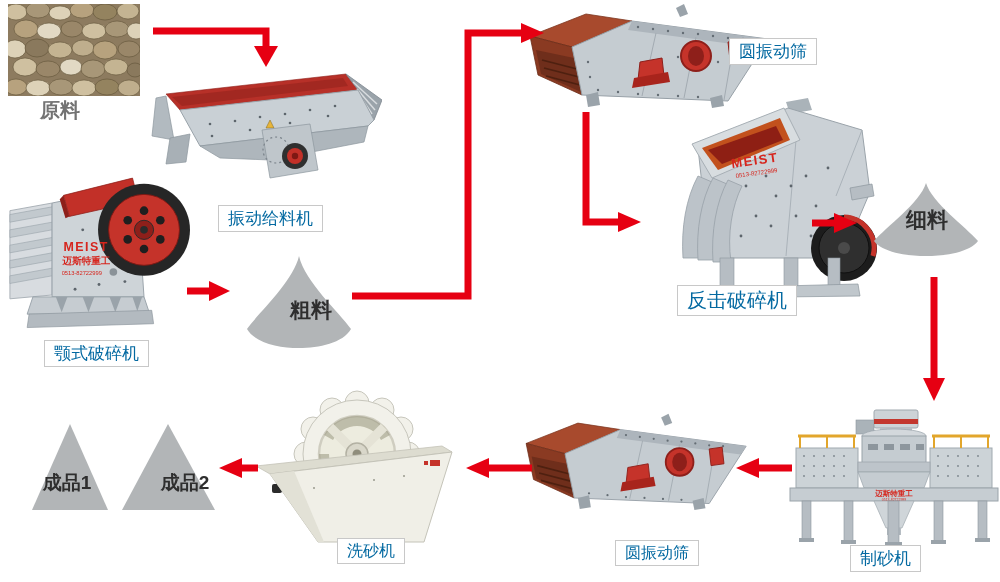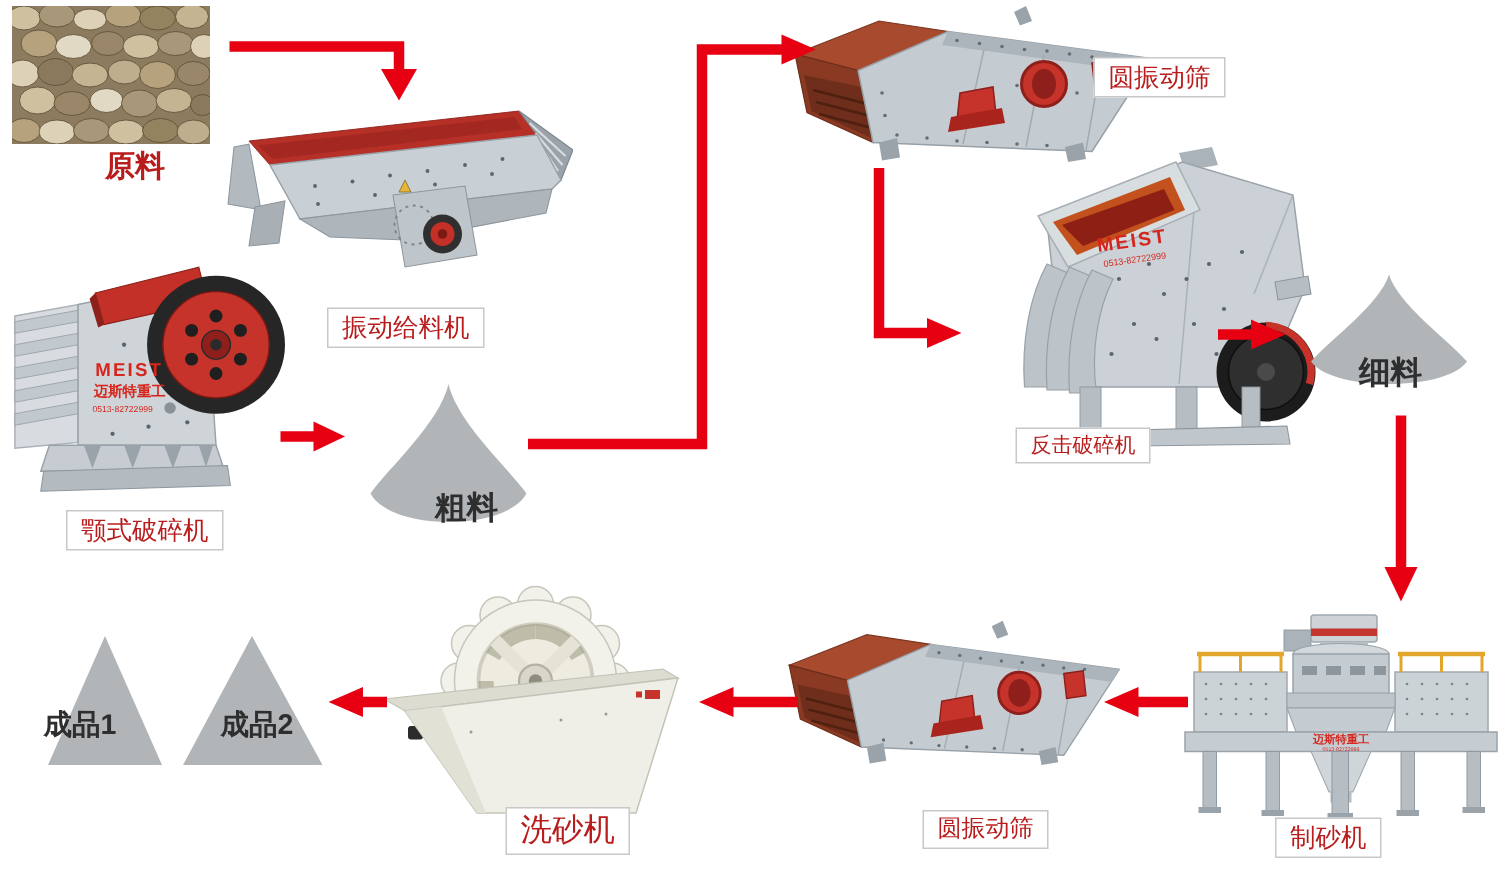--- a/index.html
+++ b/index.html
@@ -5,33 +5,33 @@
   html,body{margin:0;padding:0;background:#fff;}
   .canvas{
     position:relative;width:1000px;height:582px;background:#ffffff;overflow:hidden;
     font-family:"Liberation Sans","DejaVu Sans",sans-serif;
   }
   .machine{position:absolute;z-index:2;}
   .pile{position:absolute;z-index:3;}
   .arrows{position:absolute;left:0;top:0;z-index:4;pointer-events:none;}
   .label-box{
     position:absolute;z-index:6;border:1px solid #c8c8c8;background:#ffffff;
-    color:#b91c1c;font-size:17px;line-height:1.25;padding:2px 9px;white-space:nowrap;
+    color:#0369a1;font-size:17px;line-height:1.25;padding:2px 9px;white-space:nowrap;
   }
   .plain-label{
-    position:absolute;z-index:6;color:#b91c1c;font-weight:bold;font-size:20px;
-    text-align:right;white-space:nowrap;
+    position:absolute;z-index:6;color:#737373;font-weight:bold;font-size:20px;
+    text-align:left;white-space:nowrap;
   }
   .pile-label{
     position:absolute;z-index:6;color:#2e2e2e;font-weight:bold;font-size:21px;
-    text-align:center;white-space:nowrap;margin-top:28px;
+    text-align:center;white-space:nowrap;
   }
   .tri-label{
     position:absolute;z-index:6;color:#2e2e2e;font-weight:600;font-size:19px;
-    white-space:nowrap;
+    text-align:center;white-space:nowrap;
   }
   .brand-lg{fill:#d6251d;font-weight:bold;font-size:13px;letter-spacing:1.5px;
     font-family:"Liberation Sans","DejaVu Sans",sans-serif;}
   .brand-md{fill:#d6251d;font-weight:bold;font-size:10px;
     font-family:"Liberation Sans","DejaVu Sans",sans-serif;}
   .brand-sm{fill:#d6251d;font-size:6px;font-family:"Liberation Sans","DejaVu Sans",sans-serif;}
 </style>
 </head>
 <body>
 
@@ -460,27 +460,27 @@
   <div class="plain-label" style="left:40px;top:97px;width:70px">原料</div>
 
   <div class="label-box" style="left:218px;top:205px">振动给料机</div>
 
   <div class="label-box" style="left:44px;top:340px">颚式破碎机</div>
 
   <div class="pile-label" style="left:275px;top:296px;width:72px">粗料</div>
 
   <div class="label-box" style="left:729px;top:38px">圆振动筛</div>
 
-  <div class="label-box" style="left:677px;top:285px;font-size:14px">反击破碎机</div>
+  <div class="label-box" style="left:677px;top:285px;font-size:20px">反击破碎机</div>
 
   <div class="pile-label" style="left:891px;top:206px;width:72px">细料</div>
 
   <div class="label-box" style="left:850px;top:545px">制砂机</div>
 
   <div class="label-box" style="left:615px;top:540px;font-size:16px">圆振动筛</div>
 
-  <div class="label-box" style="left:337px;top:538px;font-size:21px">洗砂机</div>
+  <div class="label-box" style="left:337px;top:538px;font-size:16px">洗砂机</div>
 
   <div class="tri-label" style="left:29px;top:470px;width:76px">成品1</div>
 
   <div class="tri-label" style="left:147px;top:470px;width:76px">成品2</div>
 
 </div>
 
 </body></html>

